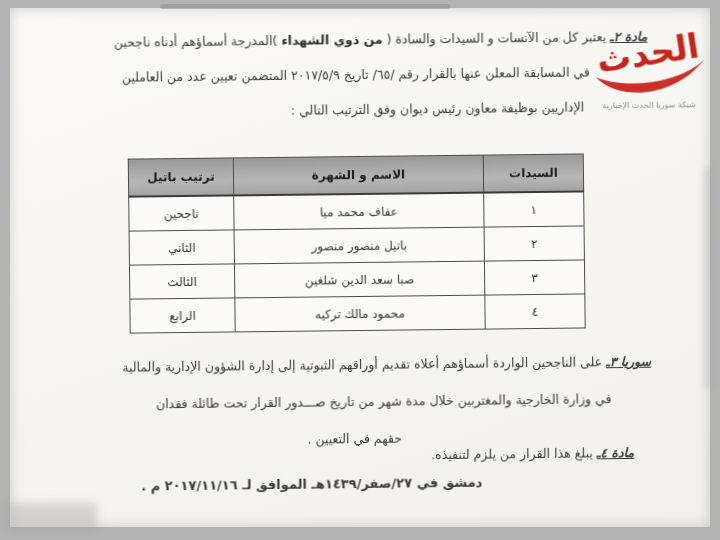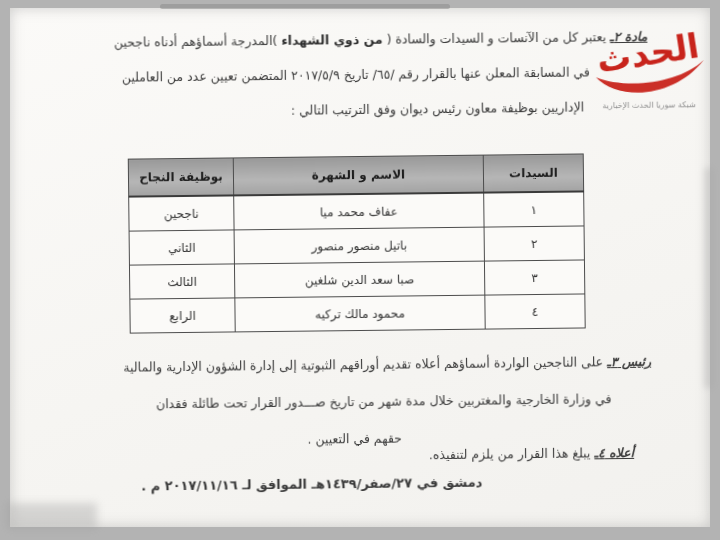--- a/index.html
+++ b/index.html
@@ -85,21 +85,21 @@
     <table id="result-table" class="rtl">
       <colgroup>
           <col class="col-seq">
           <col class="col-name">
           <col class="col-rank">
         </colgroup>
       <thead>
         <tr>
           <th>السيدات</th>
           <th>الاسم و الشهرة</th>
-          <th>بوظيفة النجاح</th>
+          <th>ترتيب باتيل</th>
         </tr>
       </thead>
       <tbody>
         <tr>
           <td>١</td>
           <td>عفاف محمد ميا</td>
           <td>ناجحين</td>
         </tr>
         <tr>
           <td>٢</td>
@@ -113,26 +113,26 @@
         </tr>
         <tr>
           <td>٤</td>
           <td>محمود مالك تركيه</td>
           <td>الرابع</td>
         </tr>
       </tbody>
     </table>
 
     <div id="art3" class="art rtl">
-      <div class="line l1"><span class="mada">رئيس ٣ـ</span><span> على الناجحين الواردة أسماؤهم أعلاه تقديم أوراقهم الثبوتية إلى إدارة الشؤون الإدارية والمالية</span></div>
+      <div class="line l1"><span class="mada">سوريا ٣ـ</span><span> على الناجحين الواردة أسماؤهم أعلاه تقديم أوراقهم الثبوتية إلى إدارة الشؤون الإدارية والمالية</span></div>
       <div class="line l2">في وزارة الخارجية والمغتربين خلال مدة شهر من تاريخ صـــدور القرار تحت طائلة فقدان</div>
       <div class="line l3">حقهم في التعيين .</div>
     </div>
 
-    <div id="art4" class="art rtl line"><span class="mada">أعلاه ٤ـ</span><span> يبلغ هذا القرار من يلزم لتنفيذه.</span></div>
+    <div id="art4" class="art rtl line"><span class="mada">مادة ٤ـ</span><span> يبلغ هذا القرار من يلزم لتنفيذه.</span></div>
 
     <div id="dateline" class="art rtl line">دمشق في ٢٧/صفر/١٤٣٩هـ الموافق لـ ٢٠١٧/١١/١٦ م .</div>
 
     <div id="logo">
       <svg width="124" height="74" viewBox="0 0 124 74">
         <path d="M8,52 C30,76 86,74 116,36 C90,60 36,64 8,52 Z" fill="#c8241c" opacity="0.95"></path>
         <text x="62" y="40" text-anchor="middle" font-size="34" font-weight="bold" fill="#c8241c" font-family="DejaVu Sans, sans-serif" transform="rotate(-8 62 40)">الحدث</text>
       </svg>
       <div class="caption">شبكة سوريا الحدث الإخبارية</div>
     </div>

